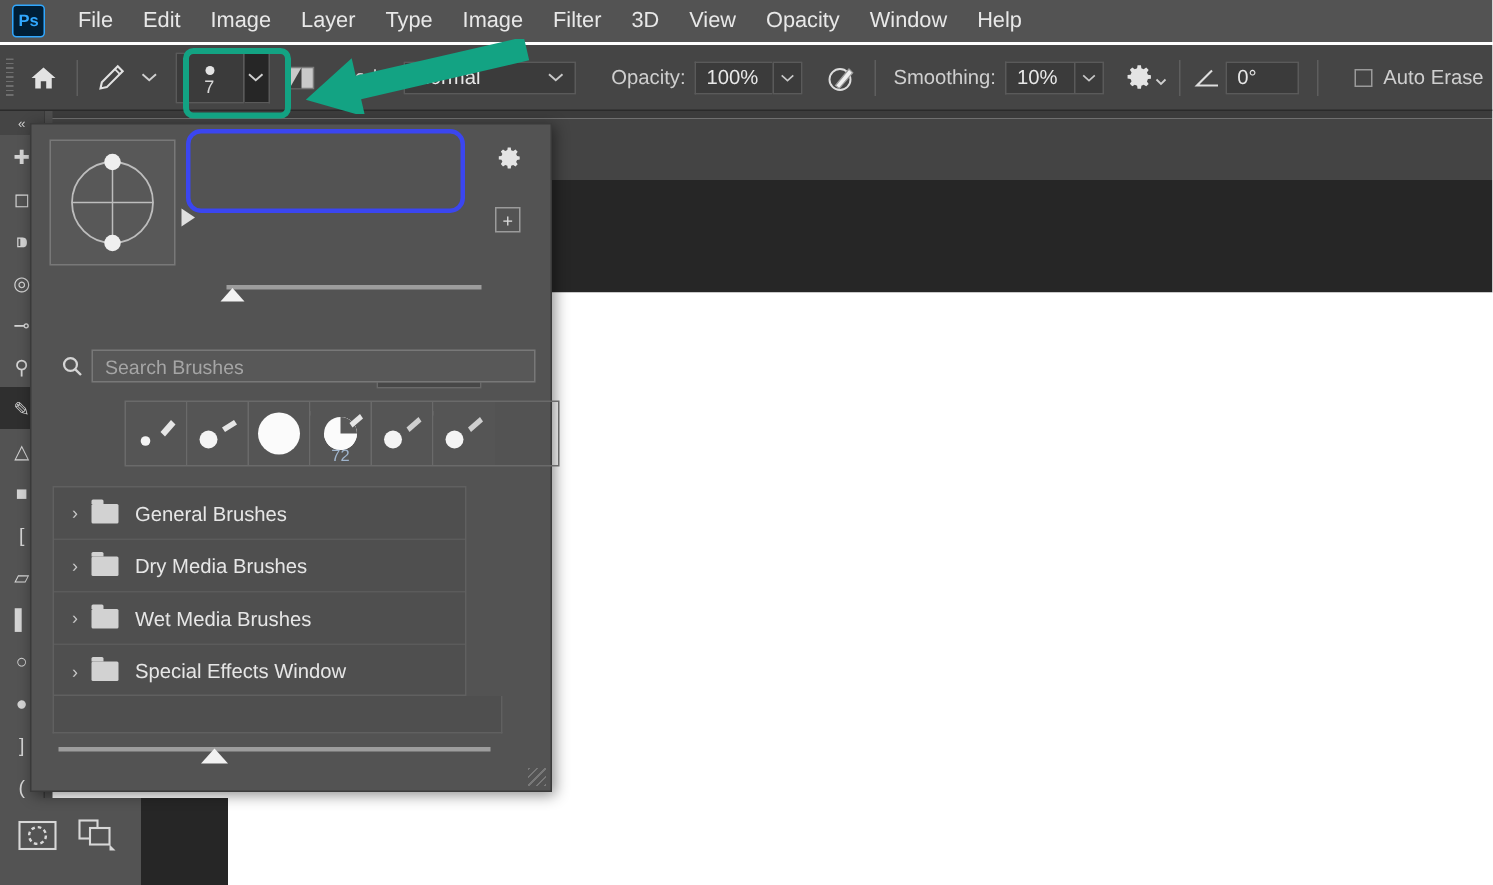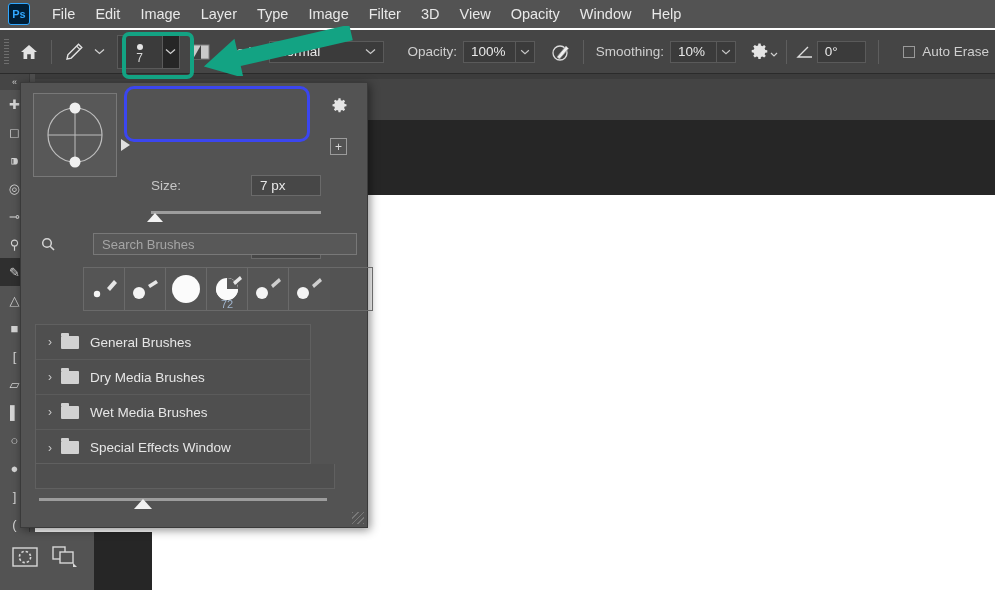--- a/index.html
+++ b/index.html
@@ -172,21 +172,21 @@
   }
 
   .hl-blue {
     position: absolute; left: 124px; top: 86px; width: 186px; height: 56px;
     border: 3px solid #3b46f0; border-radius: 10px; pointer-events: none;
   }
 
   
   .search-row {
     position: absolute; left: 14px; top: 148px; width: 322px; height: 22px;
-    display: flex; align-items: center; gap: 32px;
+    display: flex; align-items: center;
   }
   .search-box {
     flex: 1; height: 22px; background: #585858; border: 1px solid #787878;
     color: #a5a5a5; font-size: 13px; padding: 0 8px; display: flex; align-items: center;
   }
 
   
   .brush-strip {
     position: absolute; left: 14px; top: 184px; width: 290px; height: 44px;
     display: flex; border: 1px solid #6a6a6a; margin-left: 48px;
@@ -431,24 +431,20 @@
 
       <span class="tip-gear">
         <svg width="17" height="17" viewBox="0 0 20 20">
             <path d="M10 6.2a3.8 3.8 0 100 7.6 3.8 3.8 0 000-7.6zm0 2a1.8 1.8 0 110 3.6 1.8 1.8 0 010-3.6z" fill="#e4e4e4"></path>
             <path d="M8.8 1.6h2.4l.3 2.1 1.6.7 1.8-1.2 1.7 1.7-1.2 1.8.7 1.6 2.1.3v2.4l-2.1.3-.7 1.6 1.2 1.8-1.7 1.7-1.8-1.2-1.6.7-.3 2.1H8.8l-.3-2.1-1.6-.7-1.8 1.2L3.4 14.6l1.2-1.8-.7-1.6-2.1-.3V8.5l2.1-.3.7-1.6L3.4 4.8l1.7-1.7 1.8 1.2 1.6-.7z" fill="#e4e4e4"></path>
           </svg>
       </span>
       <span class="tip-plus">+</span>
 
       <div class="slider-row" style="left:130px; top:92px; width:170px;">
-        <div style="display:flex;align-items:center;justify-content:space-between;">
-          <span class="sl-label">Size:</span>
-          <span class="sl-value">7 px</span>
-        </div>
         <div class="sl-track" style="margin-top:15px;">
           <span class="sl-thumb" style="left:-4px;"></span>
         </div>
       </div>
 
       <div class="slider-row" style="left:130px; top:155px; width:170px;">
         <div style="display:flex;align-items:center;justify-content:space-between;">
           <span class="sl-label">Hardness:</span>
           <span class="sl-value">100%</span>
         </div>

